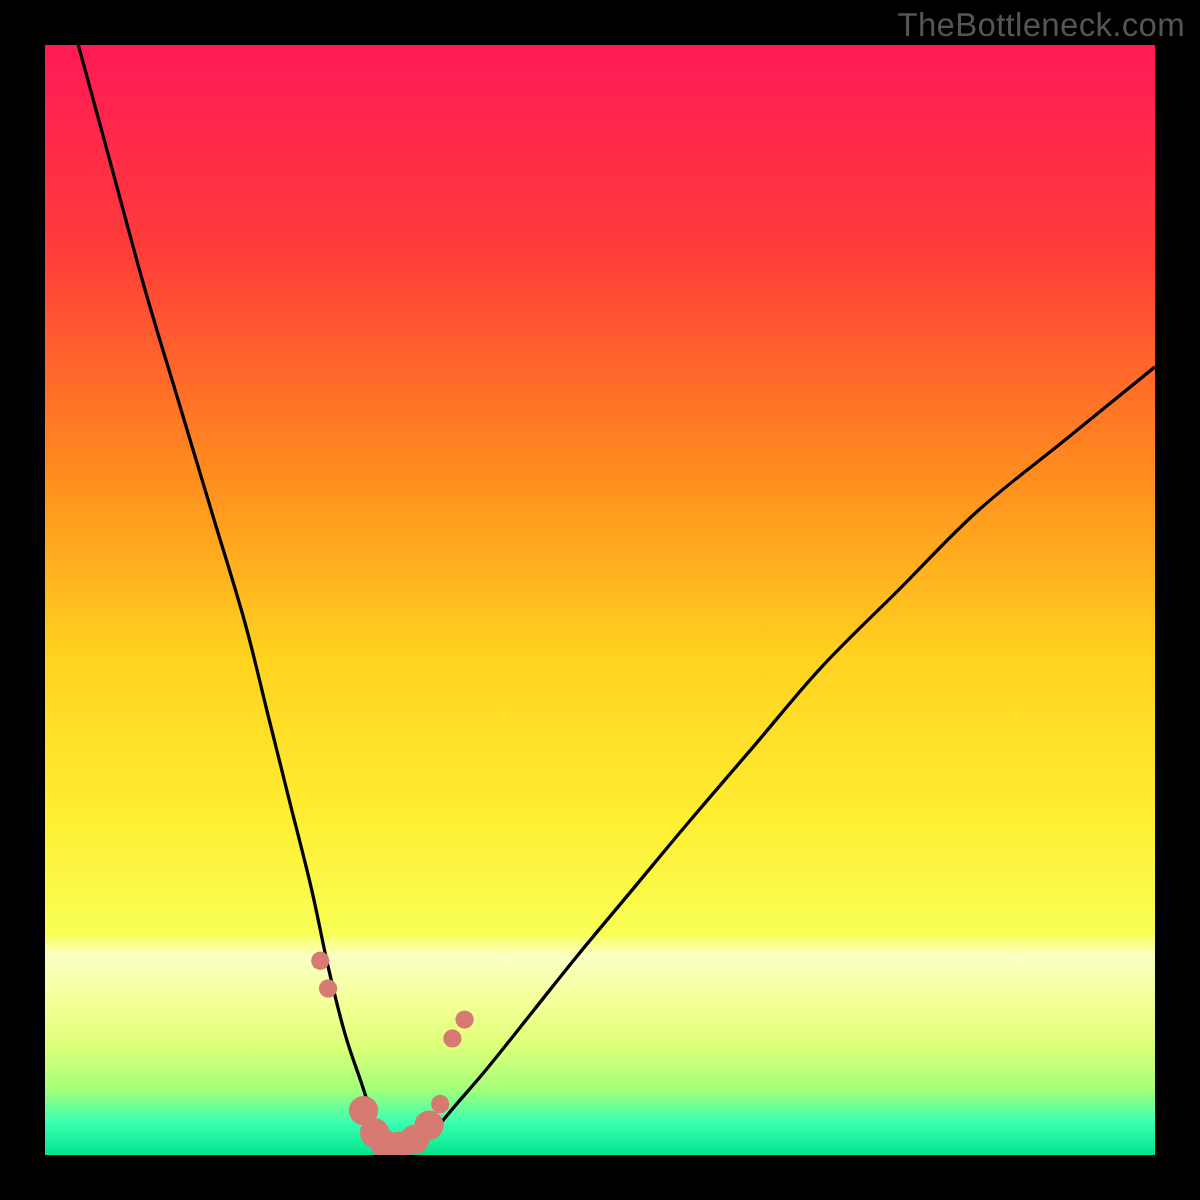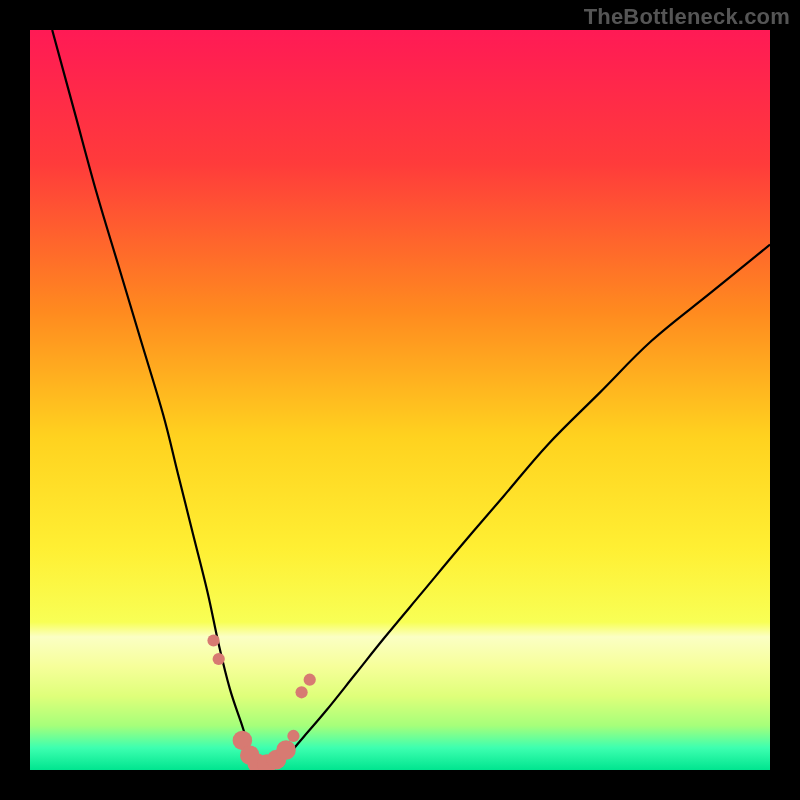--- a/index.html
+++ b/index.html
@@ -24,21 +24,21 @@
     width: 740px;
     height: 740px;
     overflow: visible;
   }
   .watermark {
     position: absolute;
     top: 4px;
     right: 10px;
     color: #555;
     font-size: 22px;
-    font-weight: 700;
+    font-weight: 400;
     user-select: none;
     letter-spacing: 0.2px;
   }
 </style>
 </head>
 <body>
 
 <div class="frame">
   <div class="watermark">TheBottleneck.com</div>
   <div class="plot">

